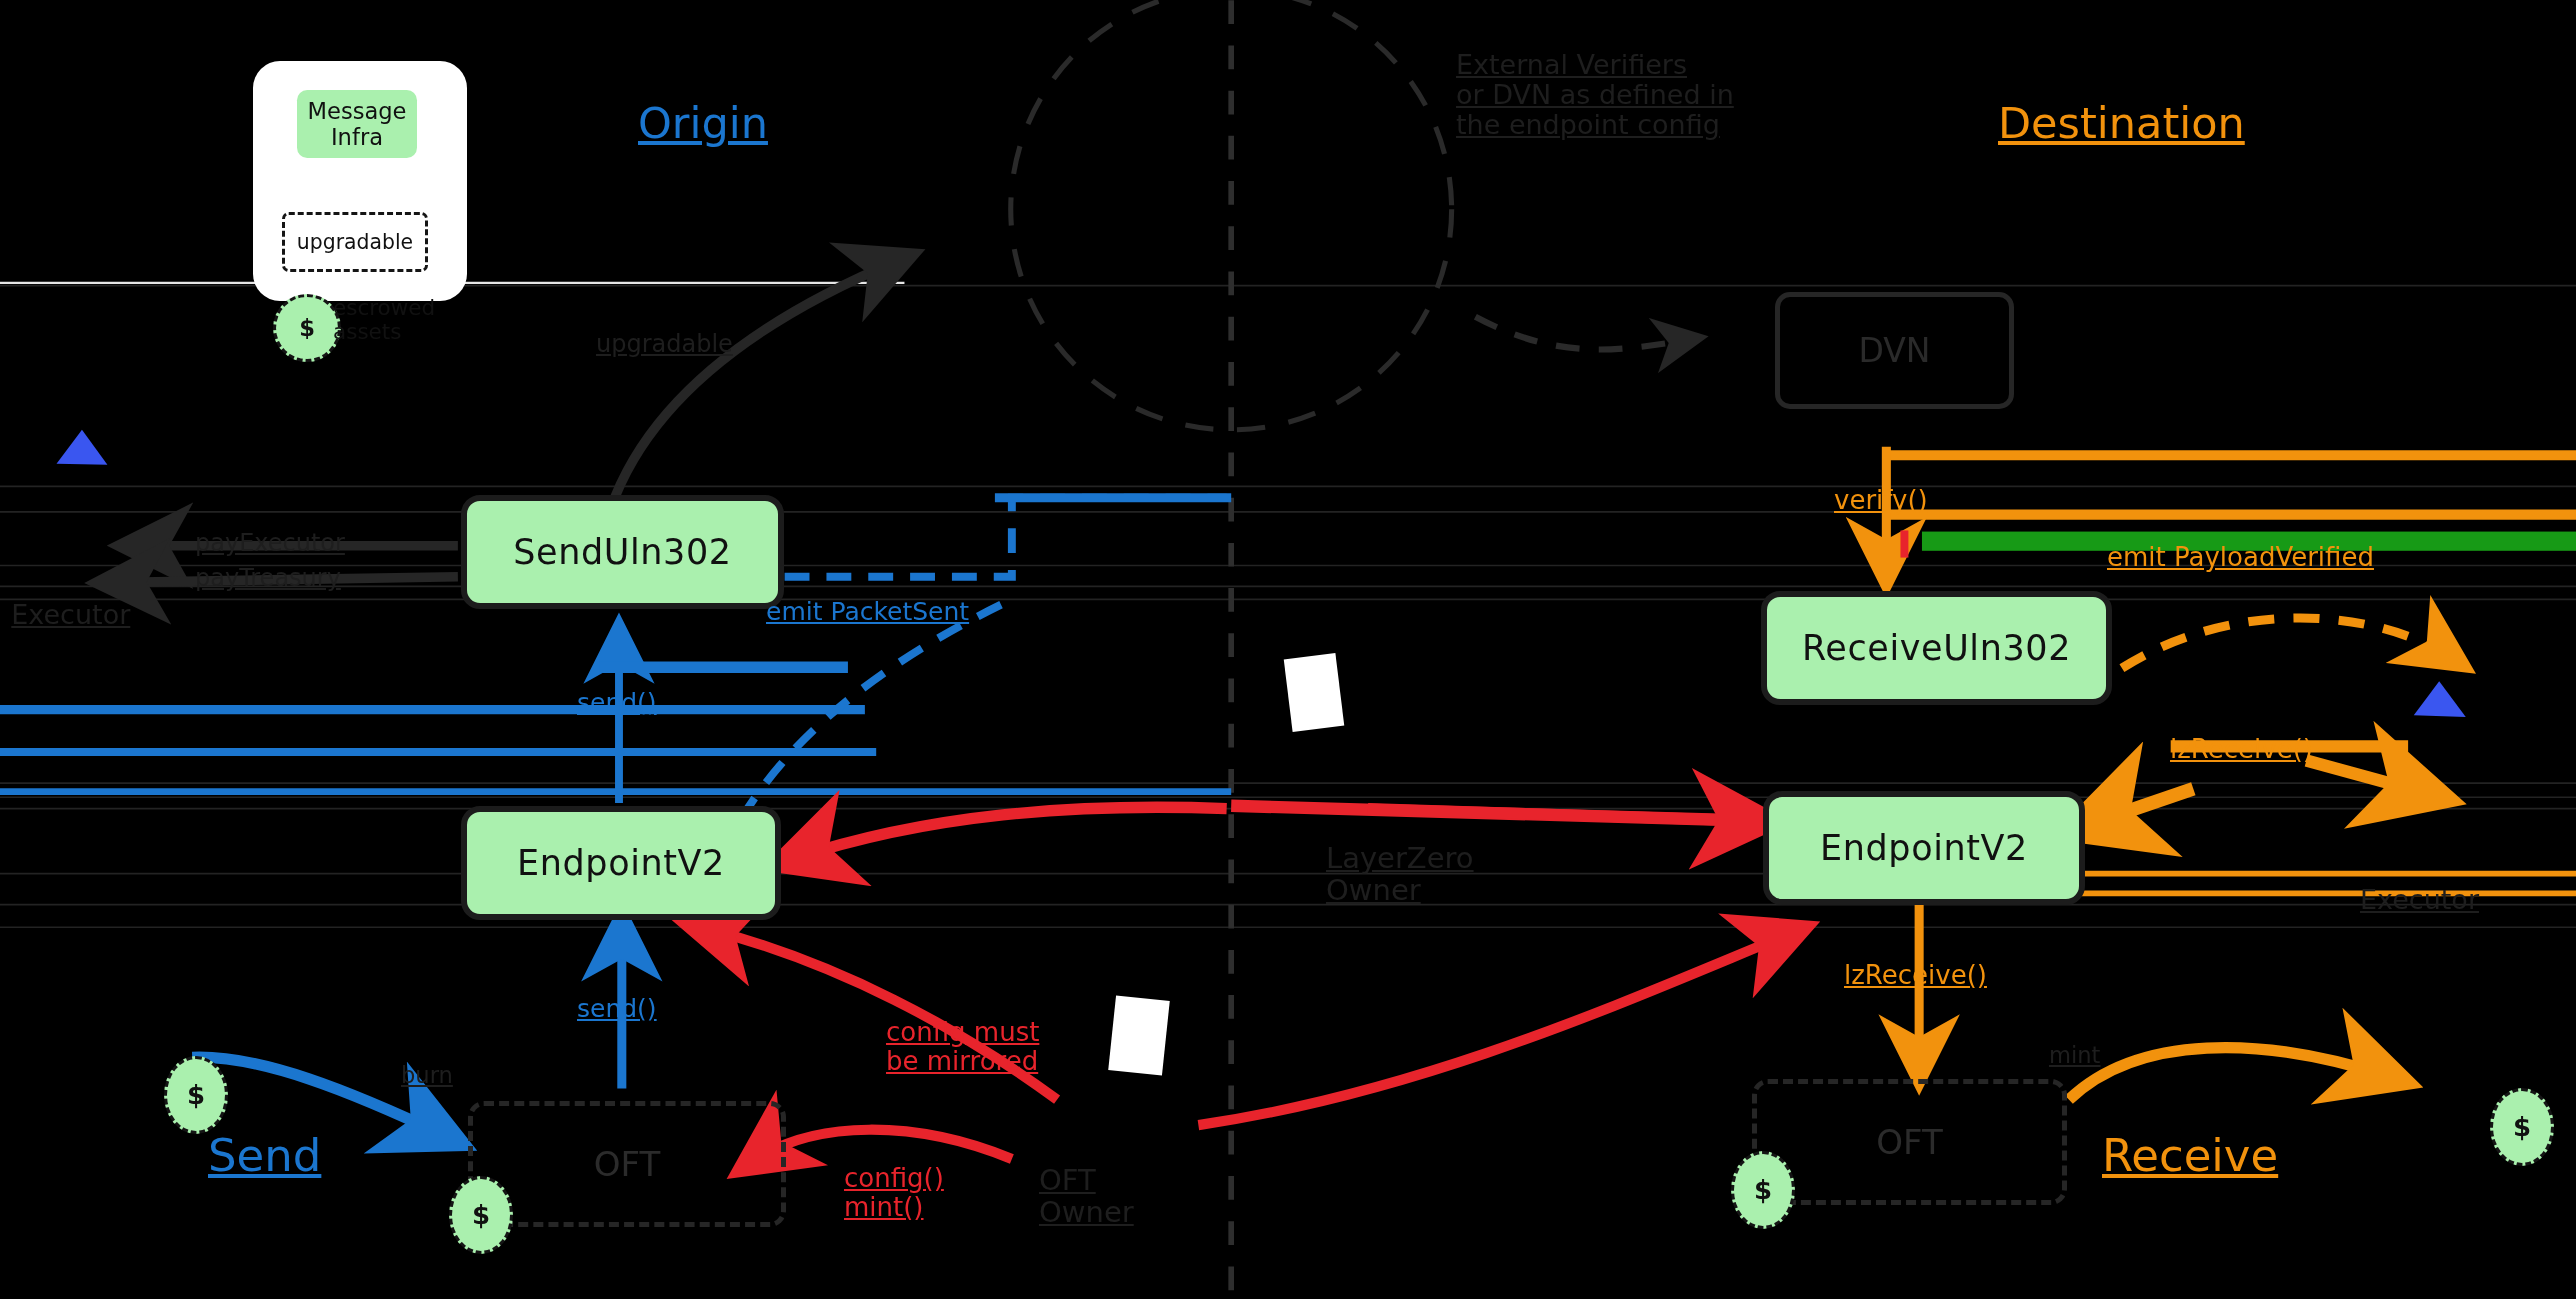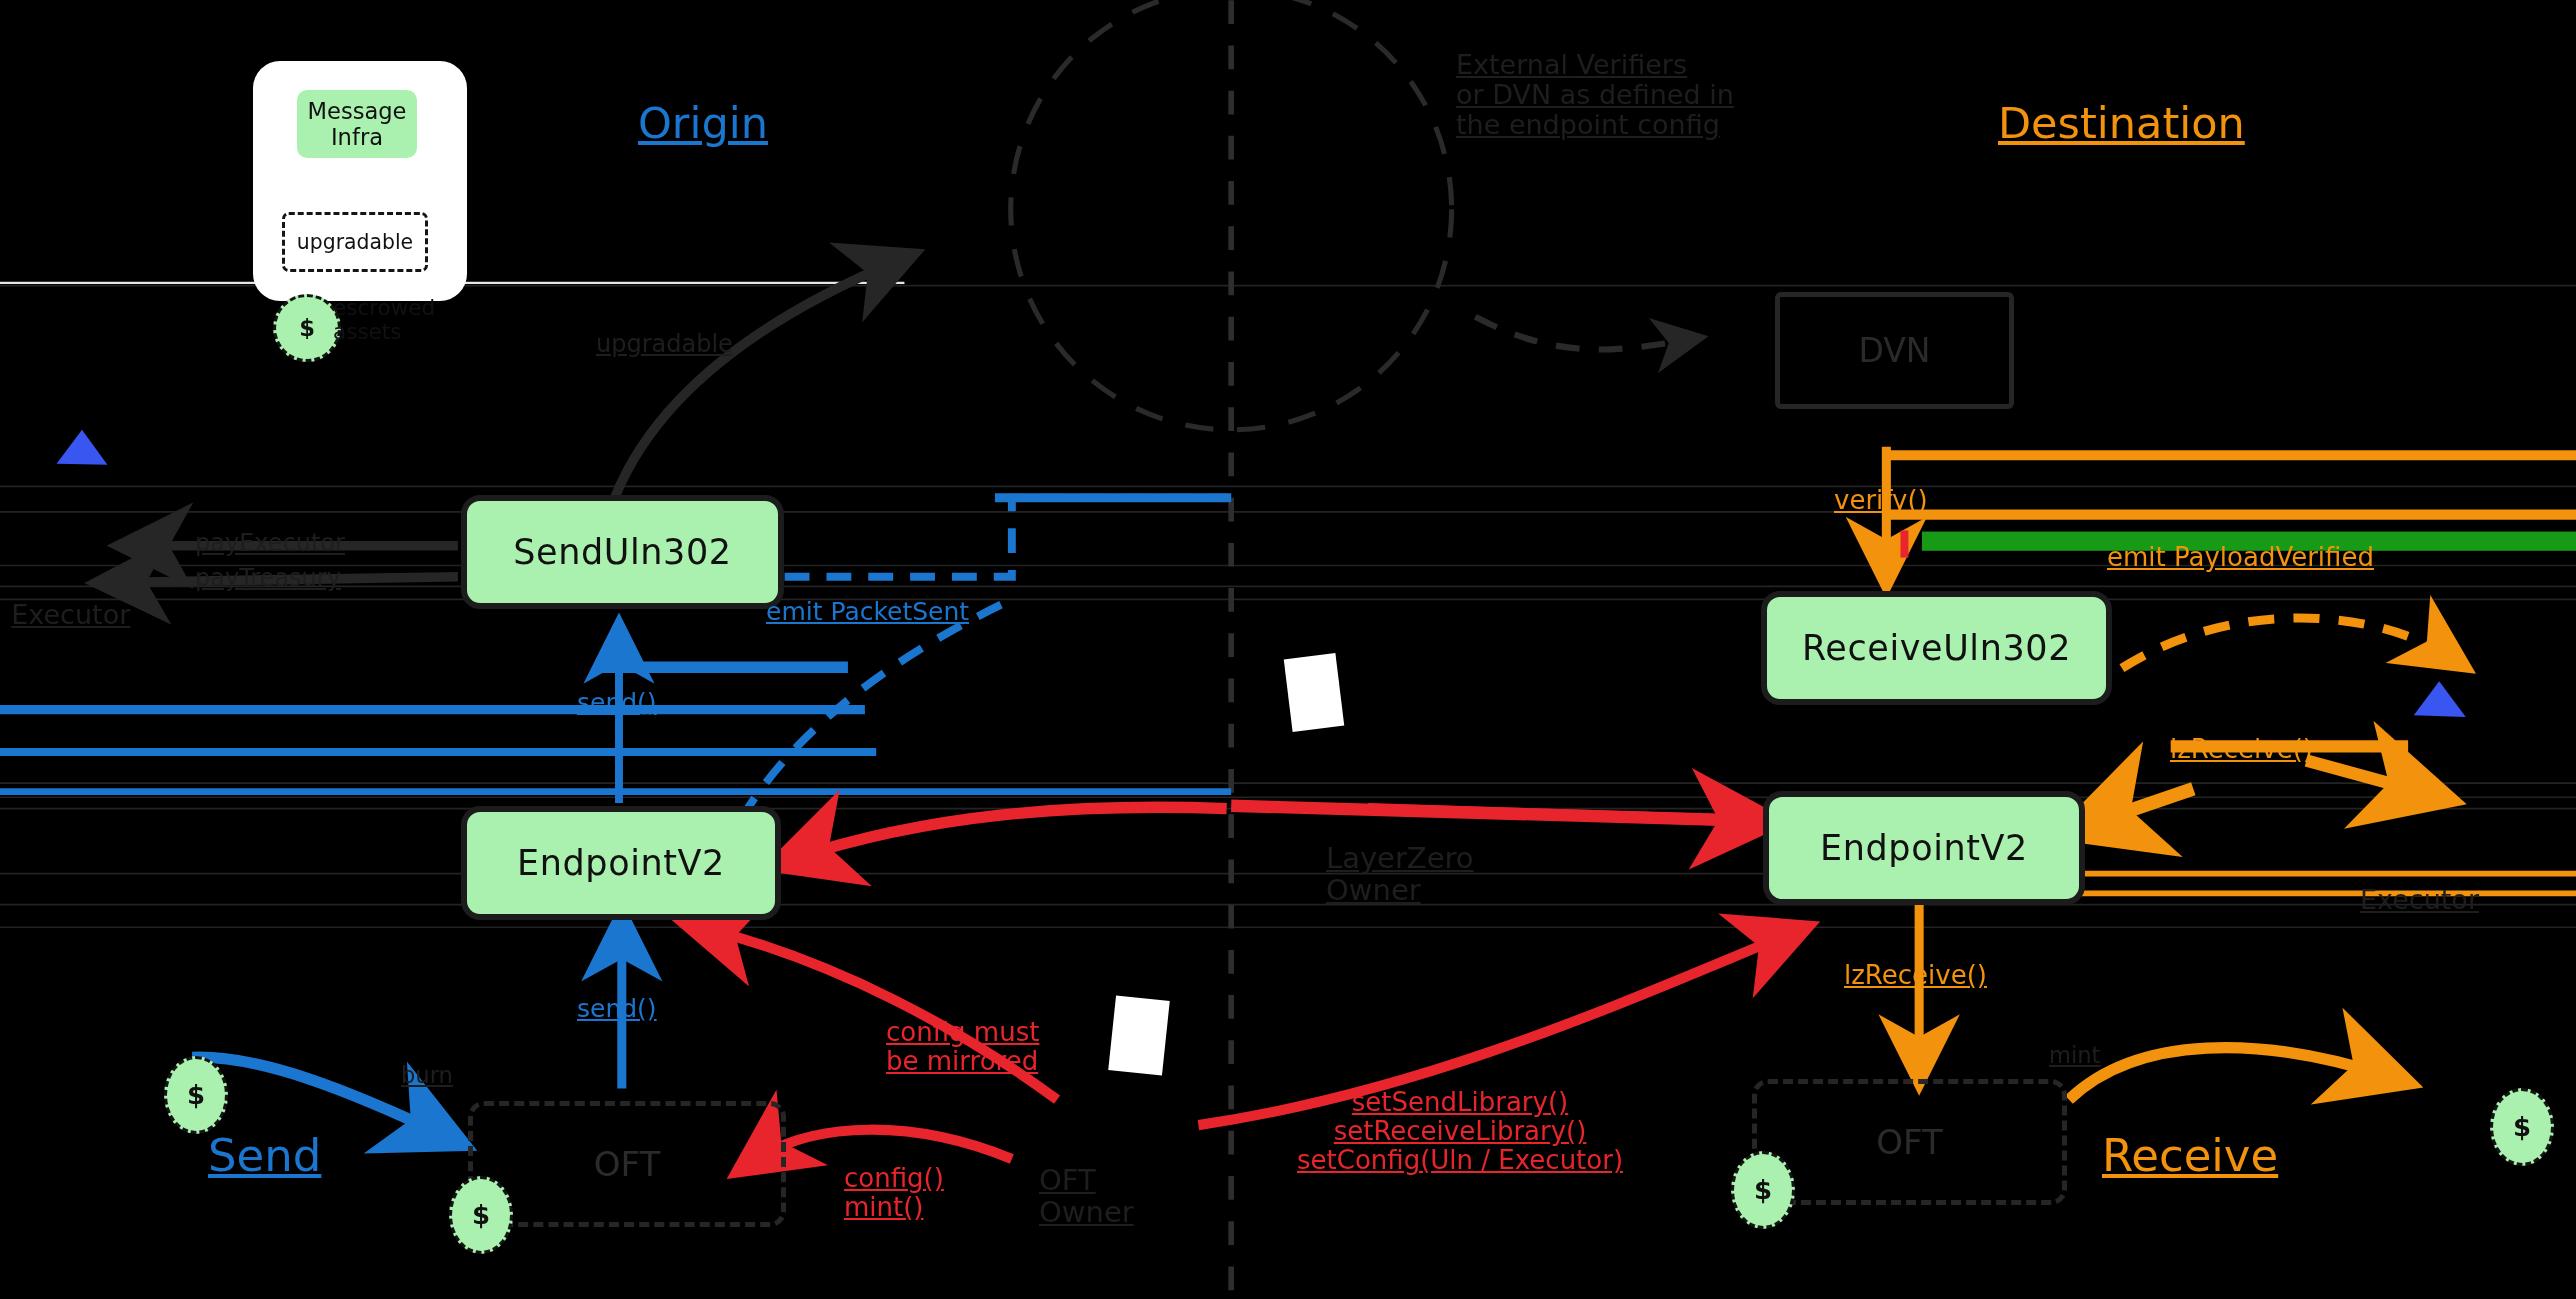--- a/index.html
+++ b/index.html
@@ -4,21 +4,21 @@
 <style>
   html,body{margin:0;padding:0;background:#000;}
   body{width:2576px;height:1300px;overflow:hidden;font-family:"DejaVu Sans",sans-serif;}
   #stage{position:relative;width:2576px;height:1300px;background:#000;}
   svg.layer{position:absolute;left:0;top:0;width:2576px;height:1300px;overflow:visible;}
   .node{position:absolute;display:flex;align-items:center;justify-content:center;}
   .greenbox{background:#aaf0ae;border:6.2px solid #1c1c1c;border-radius:19px;}
   .greenbox span{color:#111;font-size:35px;letter-spacing:0.6px;font-family:"DejaVu Sans",sans-serif;}
   .dashbox{border:5.1px dashed #262626;border-radius:16px;background:transparent;}
   .dashbox span{color:#2b2b2b;font-size:34px;}
-  .darkbox{border:5.1px solid #262626;border-radius:6px;background:transparent;}
+  .darkbox{border:5.1px solid #262626;border-radius:15px;background:transparent;}
   .darkbox span{color:#2a2a2a;font-size:33px;}
   .coin{position:absolute;border-radius:50%;background:#aaf0ae;border:3.4px dashed #151515;
         display:flex;align-items:center;justify-content:center;}
   .coin span{color:#111;font-size:26px;font-weight:bold;}
   .lbl{position:absolute;white-space:pre;line-height:1.12;text-decoration:underline;}
   .legend{position:absolute;background:#fff;border-radius:27px;}
   .legend-chip{background:#aaf0ae;border-radius:10.2px;display:flex;align-items:center;
         justify-content:center;text-align:center;color:#111;}
   .legend-dash{border:3.4px dashed #151515;border-radius:6.8px;display:flex;align-items:center;justify-content:center;color:#111;}
   .legend-coin{border-radius:50%;background:#aaf0ae;border:3.4px dashed #151515;display:flex;
@@ -197,23 +197,20 @@
   <div class="lbl" style="left:2170px;top:735px;color:#f2920d;font-size:26px;">lzReceive()</div>
   <div class="lbl" style="left:1844px;top:961px;color:#f2920d;font-size:26px;">lzReceive()</div>
 
   <div class="lbl" style="left:401px;top:1063px;color:#1e1e1e;font-size:22.6px;">burn</div>
   <div class="lbl" style="left:2049px;top:1043px;color:#1e1e1e;font-size:22.6px;">mint</div>
 
   <div class="lbl" style="left: 886px; top: 1018px; color: rgb(232, 36, 44); font-size: 26px; white-space: pre-line;">config must
 be mirrored</div>
   <div class="lbl" style="left: 844px; top: 1164px; color: rgb(232, 36, 44); font-size: 26px; white-space: pre-line;">config()
 mint()</div>
-  <div class="lbl" style="left: 1297px; top: 1088px; color: rgb(232, 36, 44); font-size: 26px; text-align: center; white-space: pre-line;">setSendLibrary()
-setReceiveLibrary()
-setConfig(Uln / Executor)</div>
 
   <div class="lbl" style="left: 1326px; top: 842px; color: rgb(30, 30, 30); font-size: 29px; white-space: pre-line;">LayerZero
 Owner</div>
   <div class="lbl" style="left: 1039px; top: 1164px; color: rgb(30, 30, 30); font-size: 29px; white-space: pre-line;">OFT
 Owner</div>
 
   <div class="lbl" style="left:208px;top:1131px;color:#1b76cf;font-size:45px;">Send</div>
   <div class="lbl" style="left:2102px;top:1131px;color:#f2920d;font-size:45px;">Receive</div>
 
 </div>

